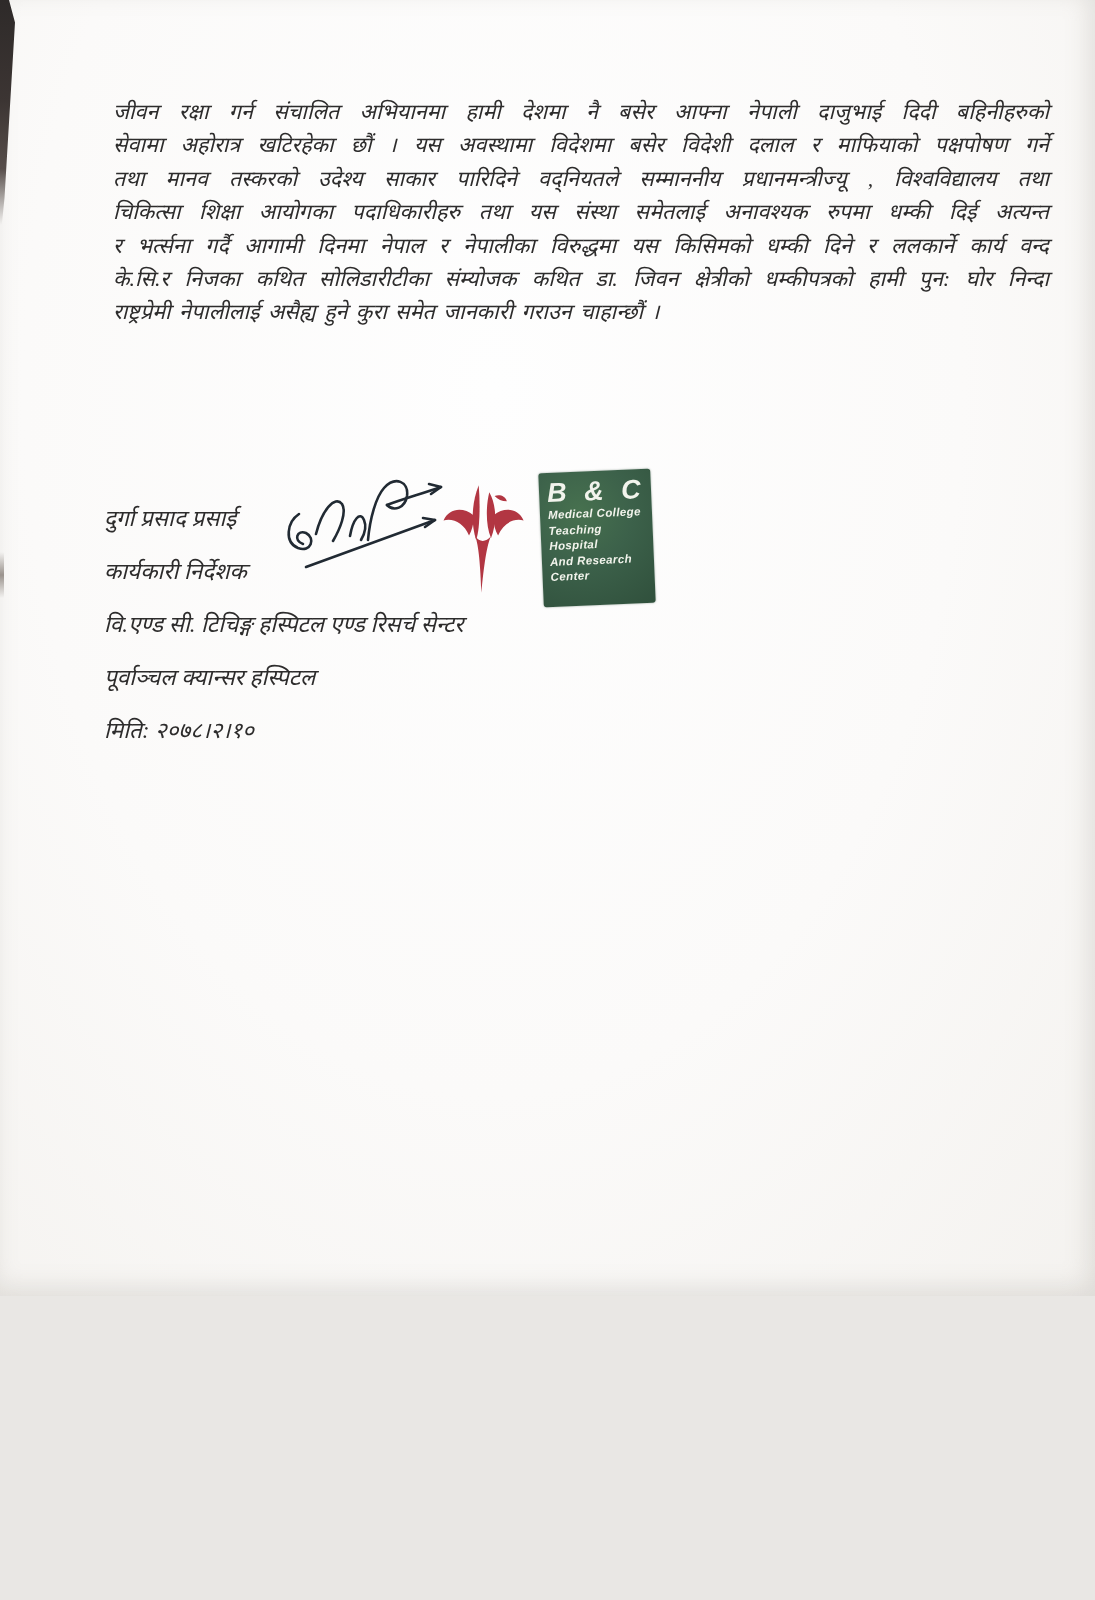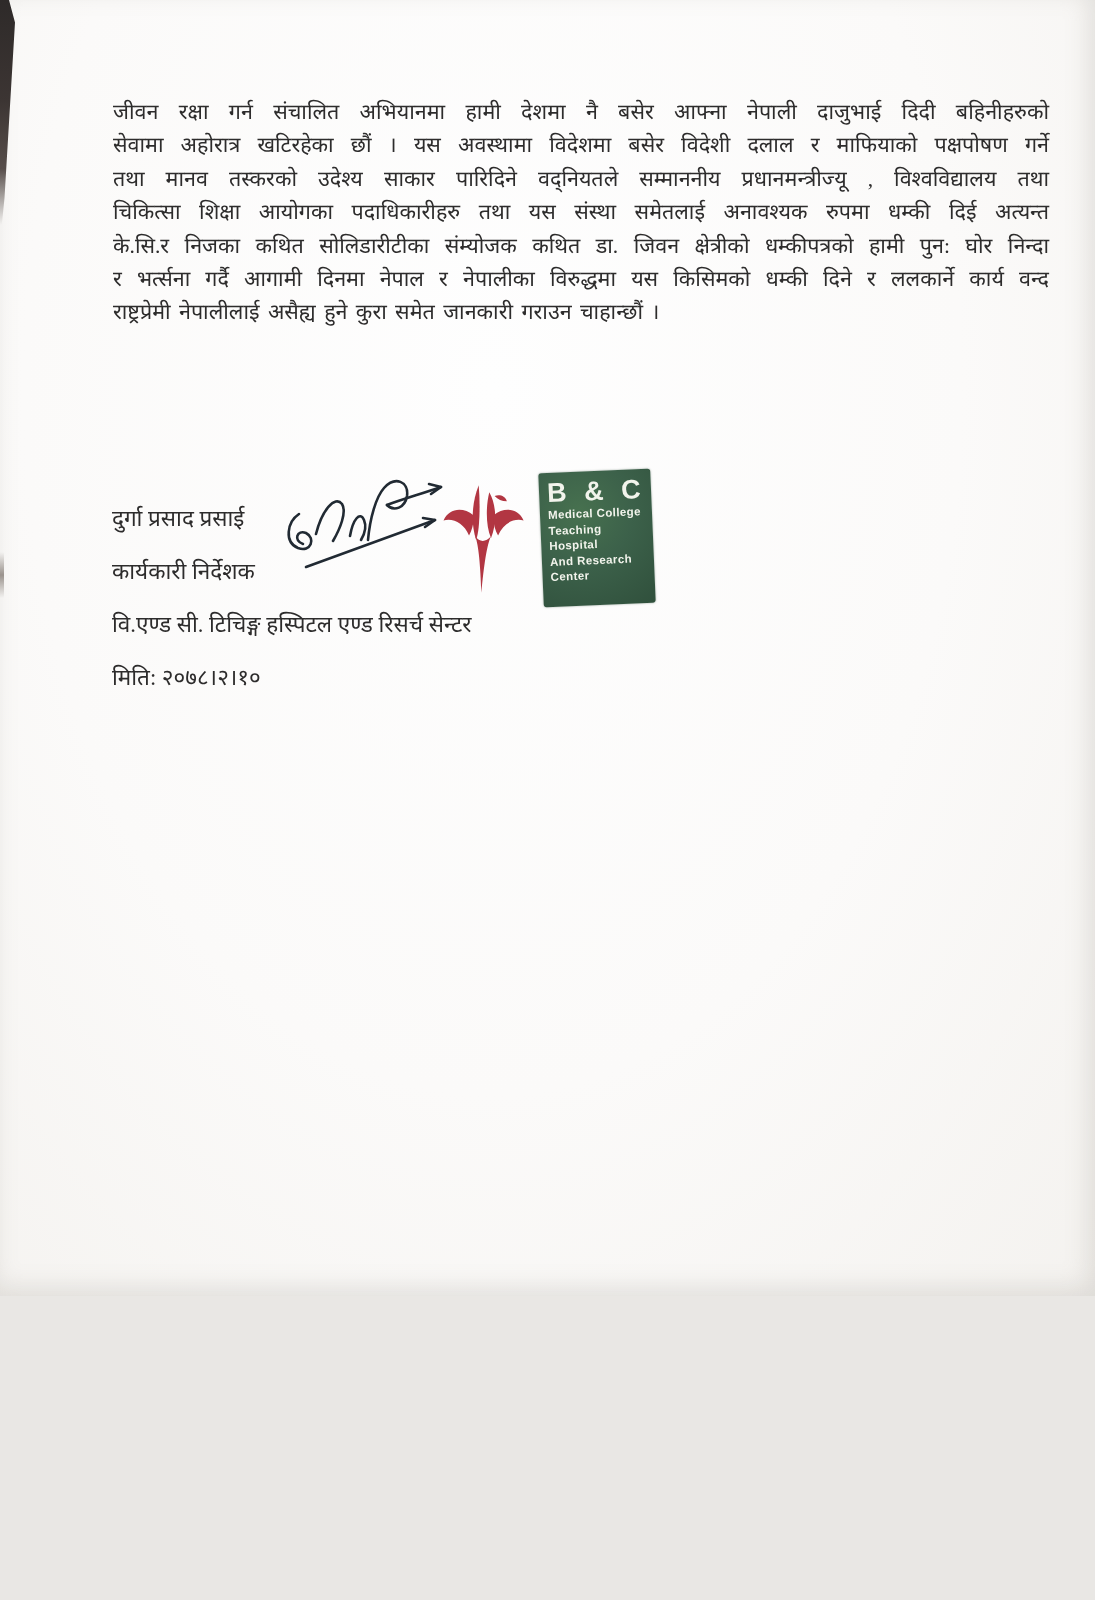--- a/index.html
+++ b/index.html
@@ -7,20 +7,21 @@
     font-family:"Liberation Serif","DejaVu Serif",serif;
     background:#e9e7e4;
   }
   .page{
     position:relative;
     width:1095px;height:1296px;
     margin:0 auto;
     background:radial-gradient(ellipse at 45% 30%, #fefefe 0%, #fbfaf9 55%, #f4f2ef 100%);
     box-shadow:inset -6px -8px 24px rgba(120,115,108,0.18);
     overflow:hidden;
+    font-style:italic;
   }
   
   .edge-artifact{
     position:absolute;left:0;top:0;width:15px;height:225px;
     background:linear-gradient(to bottom,#2e2a29 0%,#3c3533 45%,#574e4a 75%,rgba(87,78,74,0) 100%);
     clip-path:polygon(0 0,60% 0,100% 10%,55% 60%,30% 88%,12% 100%,0 100%);
   }
   .edge-mark{
     position:absolute;left:0;top:552px;width:4px;height:46px;
     background:linear-gradient(to bottom,rgba(120,115,110,0),#9a938d,rgba(120,115,110,0));
@@ -37,21 +38,21 @@
     text-align-last:justify;
     white-space:normal;
   }
   .body-line.last{
     text-align:right;text-align-last:left;
   }
   .sig-block{
     position:absolute;left:104px;top:505px;width:520px;
     color:#2d2c2c;font-size:22.5px;
   }
-  .sig-line{margin:0 0 26px 8px;line-height:27px;}
+  .sig-line{margin:0 0 26px 0;line-height:27px;}
   .signature-svg{
     position:absolute;left:283px;top:452px;width:175px;height:125px;
   }
   .logo-svg{
     position:absolute;left:440px;top:480px;width:88px;height:118px;
   }
   .stamp{
     position:absolute;left:541px;top:471px;width:112px;height:134px;
     transform:rotate(-2.4deg);
     background:radial-gradient(circle at 35% 30%, #47714f 0%, #3c614a 45%, #30503c 100%);
@@ -75,22 +76,22 @@
 <div class="page">
 
   <div class="edge-artifact"></div>
   <div class="edge-mark"></div>
 
   <div class="letter-body">
     <div class="body-line">जीवन रक्षा गर्न संचालित अभियानमा  हामी  देशमा नै बसेर  आफ्ना नेपाली दाजुभाई दिदी बहिनीहरुको</div>
     <div class="body-line">सेवामा अहोरात्र खटिरहेका छौं । यस अवस्थामा विदेशमा बसेर विदेशी दलाल र माफियाको पक्षपोषण गर्ने</div>
     <div class="body-line">तथा मानव तस्करको उदेश्य साकार पारिदिने वद्नियतले सम्माननीय प्रधानमन्त्रीज्यू , विश्वविद्यालय तथा</div>
     <div class="body-line">चिकित्सा शिक्षा आयोगका पदाधिकारीहरु  तथा यस संस्था समेतलाई अनावश्यक रुपमा  धम्की दिई अत्यन्त</div>
+    <div class="body-line">र भर्त्सना गर्दै  आगामी दिनमा नेपाल र नेपालीका विरुद्धमा यस किसिमको  धम्की दिने र ललकार्ने कार्य वन्द</div>
     <div class="body-line">के.सि.र निजका कथित सोलिडारीटीका संम्योजक कथित डा. जिवन क्षेत्रीको धम्कीपत्रको हामी पुन: घोर निन्दा</div>
-    <div class="body-line">र भर्त्सना गर्दै  आगामी दिनमा नेपाल र नेपालीका विरुद्धमा यस किसिमको  धम्की दिने र ललकार्ने कार्य वन्द</div>
     <div class="body-line last">राष्ट्रप्रेमी नेपालीलाई असैह्य हुने कुरा समेत जानकारी गराउन चाहान्छौं ।</div>
   </div>
 
   <svg class="signature-svg" viewBox="0 0 175 125" fill="none" stroke="#212a33" stroke-width="2.6" stroke-linecap="round" stroke-linejoin="round">
     <path d="M16,62 C4,70 1,90 15,96 C28,101 33,86 23,81 C14,77 10,89 20,92"></path>
     <path d="M33,82 C39,58 52,43 59,52 C64,60 57,77 50,89"></path>
     <path d="M67,84 C70,67 77,59 81,68 C84,75 81,83 78,88"></path>
     <path d="M85,88 C87,66 93,45 101,36 C112,24 126,29 124,44 C122,56 111,60 104,53"></path>
     <path d="M104,53 C120,47 138,42 158,35"></path>
     <path d="M158,35 L146,32 M158,35 L148,42"></path>
@@ -114,16 +115,17 @@
     <div class="stamp-line">Teaching</div>
     <div class="stamp-line">Hospital</div>
     <div class="stamp-line">And Research</div>
     <div class="stamp-line">Center</div>
   </div>
 
   <div class="sig-block">
     <p class="sig-line">दुर्गा प्रसाद प्रसाई</p>
     <p class="sig-line">कार्यकारी निर्देशक</p>
     <p class="sig-line">वि.एण्ड सी. टिचिङ्ग हस्पिटल एण्ड रिसर्च सेन्टर</p>
+    <p class="sig-line">पूर्वाञ्चल क्यान्सर हस्पिटल</p>
     <p class="sig-line">मिति: २०७८।२।१०</p>
   </div>
 
 </div>
 
 </body></html>

